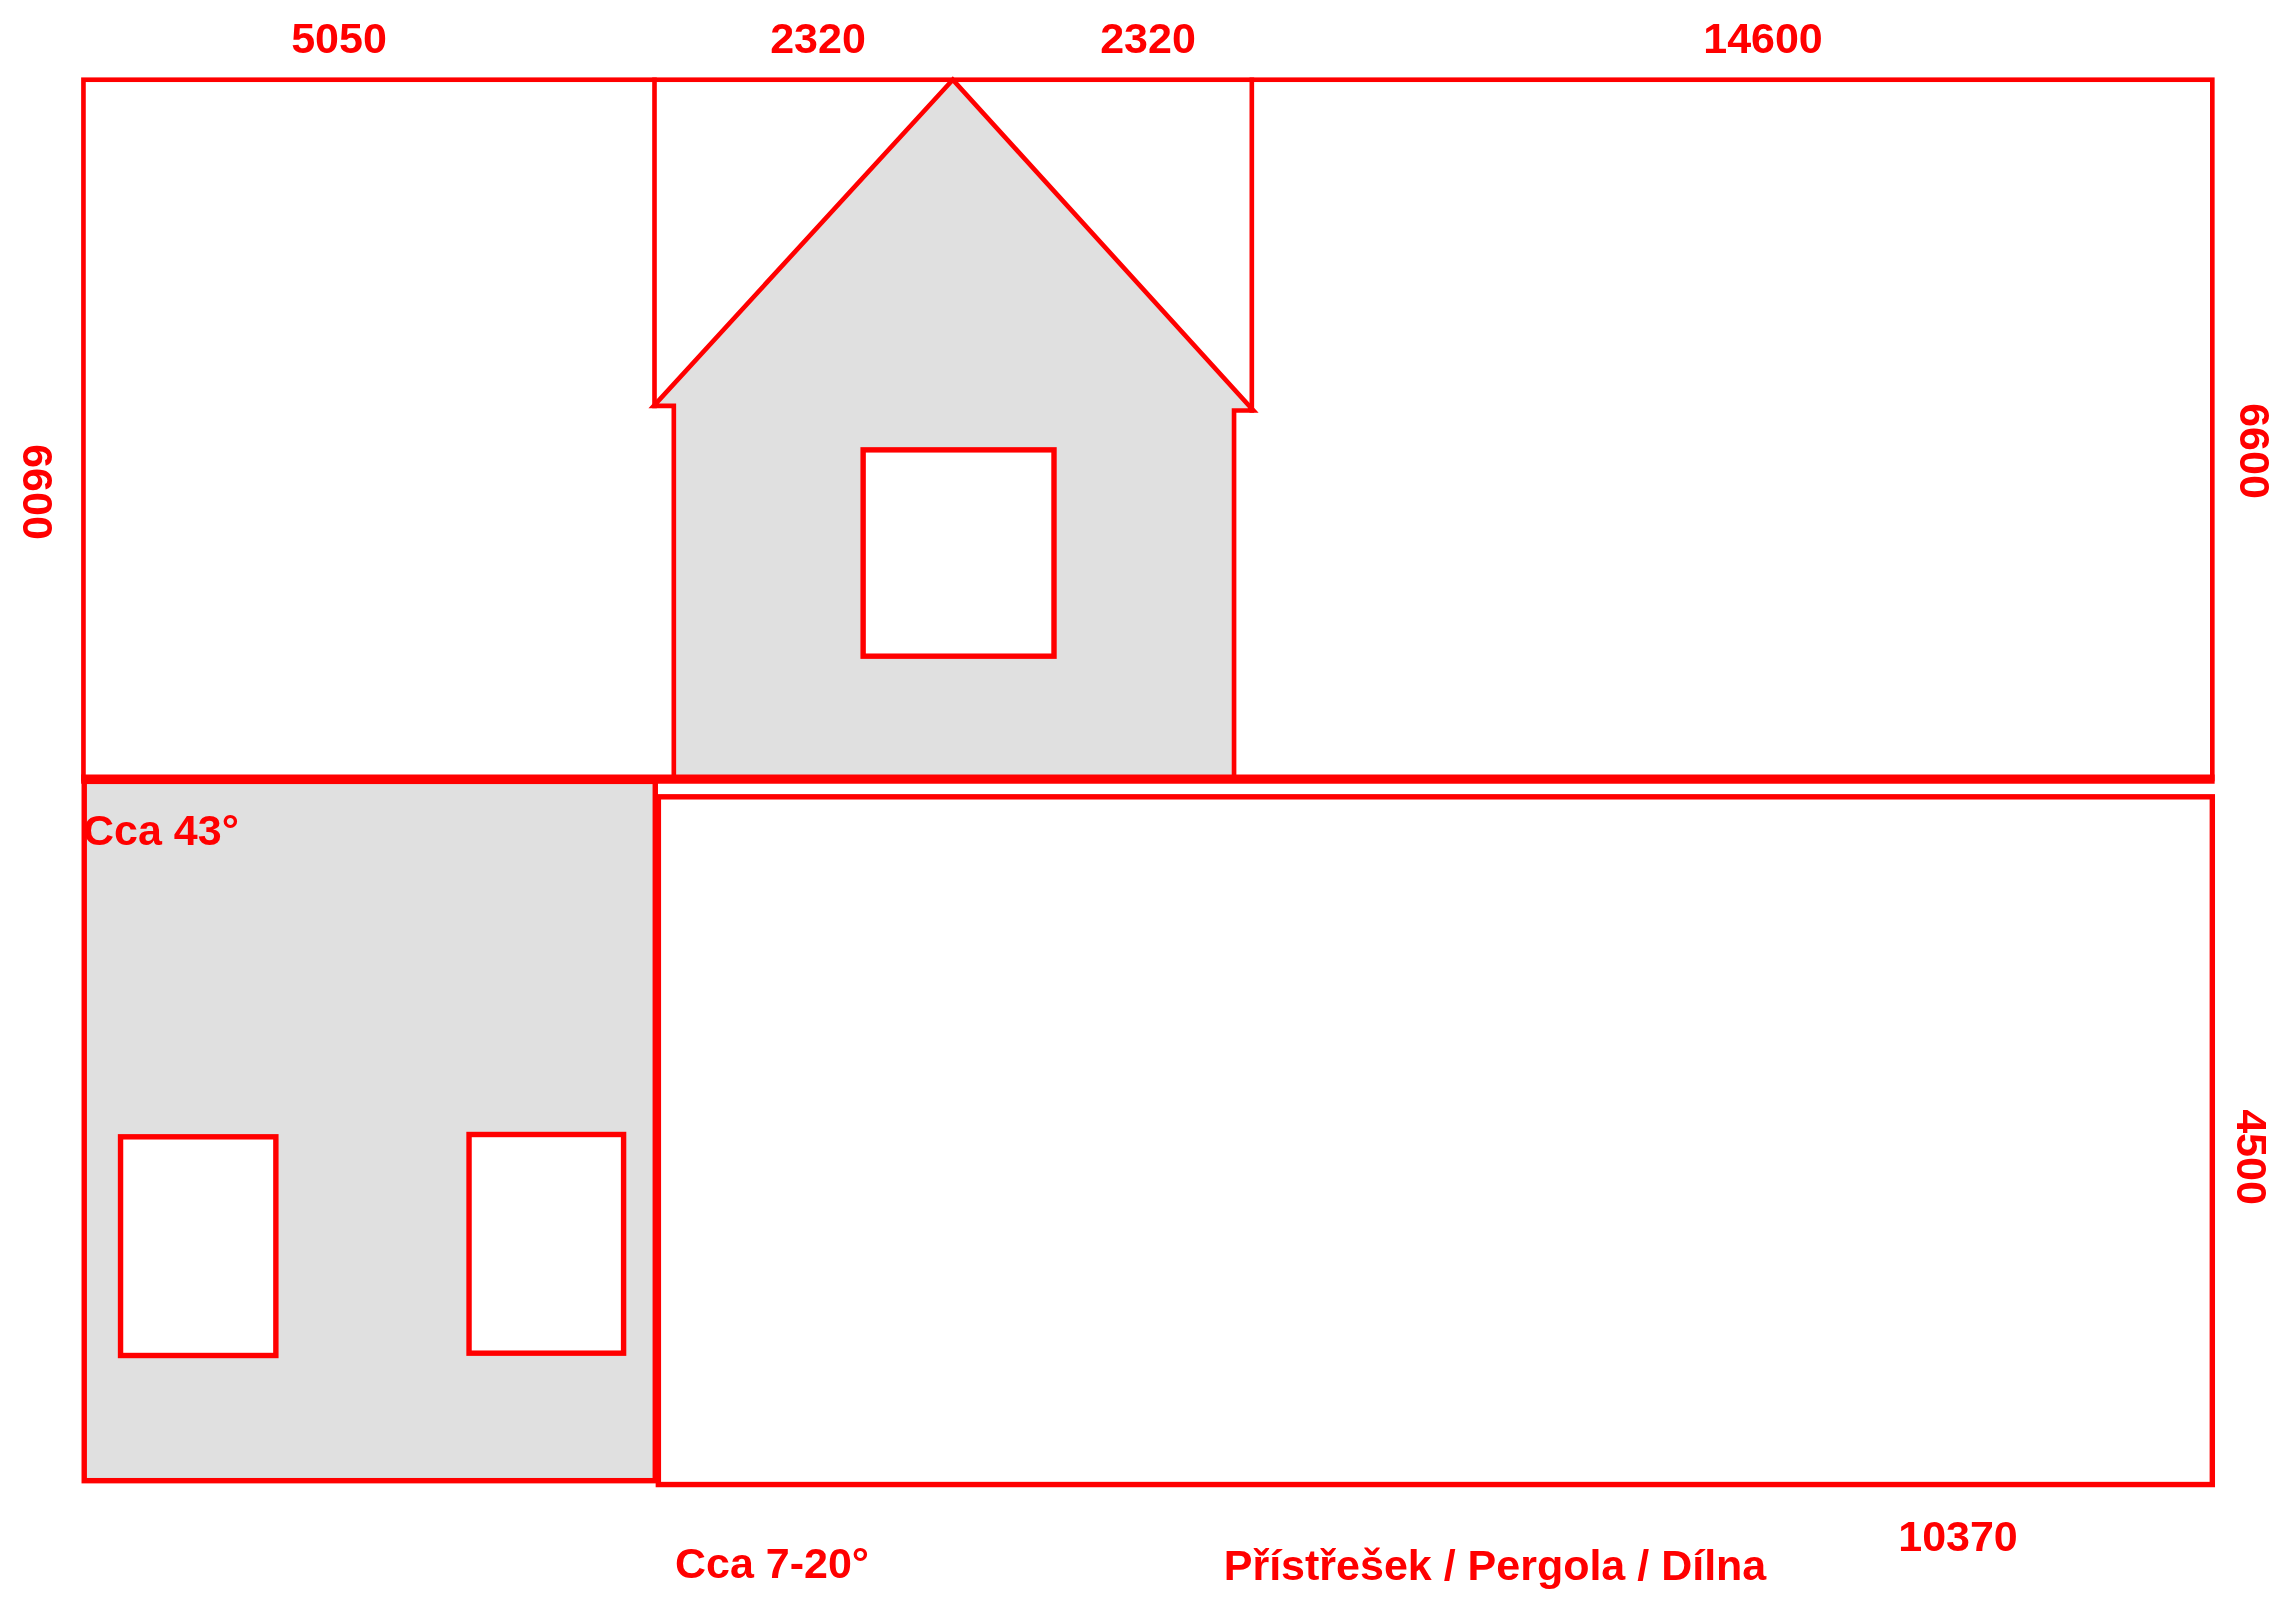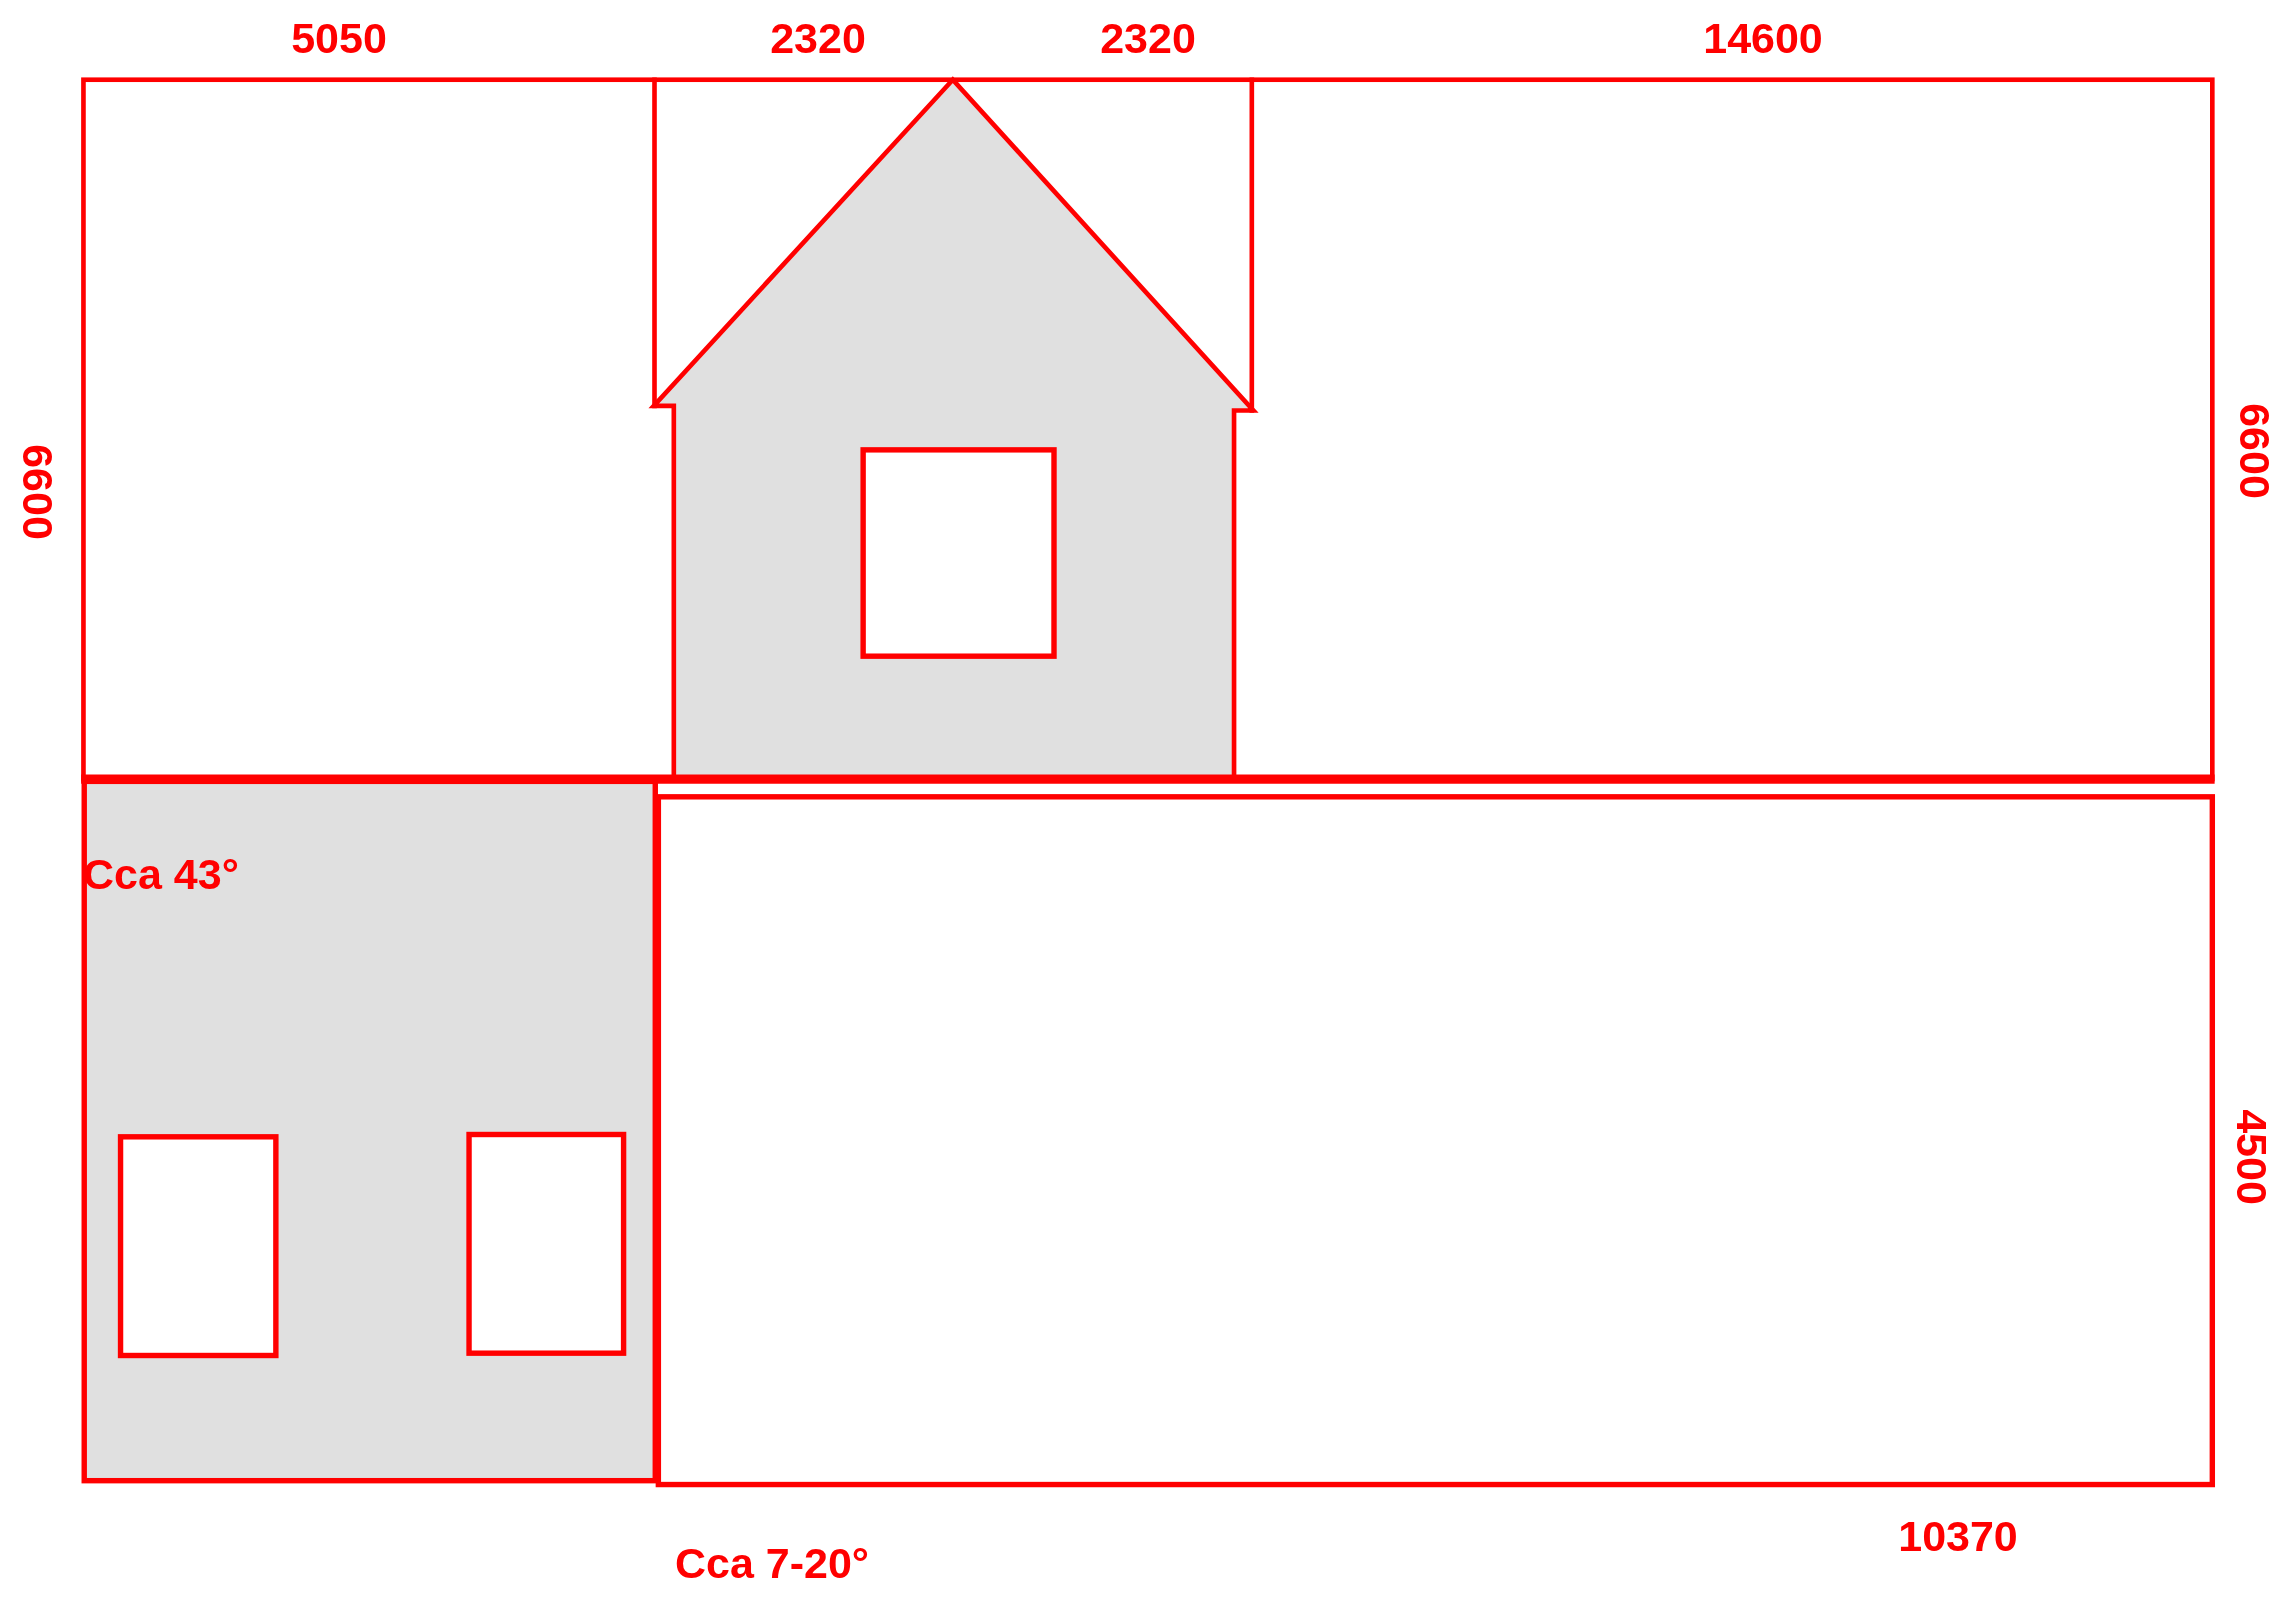--- a/index.html
+++ b/index.html
@@ -18,21 +18,21 @@
   }
   .lbl {
     position: absolute;
     color: #FF0000;
     font-weight: bold;
     font-size: 43px;
     line-height: 43px;
     white-space: nowrap;
     transform: translateX(-50%);
   }
-  .lbl.left-align { transform: none; margin-top: 44px; }
+  .lbl.left-align { transform: none; }
   .lbl.vert { transform: translate(-50%, -50%) rotate(90deg); }
 </style>
 </head>
 <body>
 
 <div class="canvas">
 
   <svg class="drawing" width="2295" height="1623" viewBox="0 0 2970 2100" xmlns="http://www.w3.org/2000/svg">
 
     <rect x="108" y="103" width="2755" height="905" fill="#FFFFFF" stroke="#FF0000" stroke-width="6"></rect>
@@ -58,16 +58,17 @@
   <div class="lbl" style="left:818px; top:17px;">2320</div>
   <div class="lbl" style="left:1148px; top:17px;">2320</div>
   <div class="lbl" style="left:1763px; top:17px;">14600</div>
 
   <div class="lbl vert" style="left:37px; top:492px;">6600</div>
   <div class="lbl vert" style="left:2254px; top:451px;">6600</div>
   <div class="lbl vert" style="left:2251px; top:1157px;">4500</div>
 
   <div class="lbl left-align" style="left:83px; top:809px;">Cca 43°</div>
   <div class="lbl" style="left:772px; top:1542px;">Cca 7-20°</div>
+  <div class="lbl" style="left:1495px; top:1544px;">Přístřešek / Pergola / Dílna</div>
   <div class="lbl" style="left:1958px; top:1515px;">10370</div>
 
 </div>
 
 
 </body></html>

